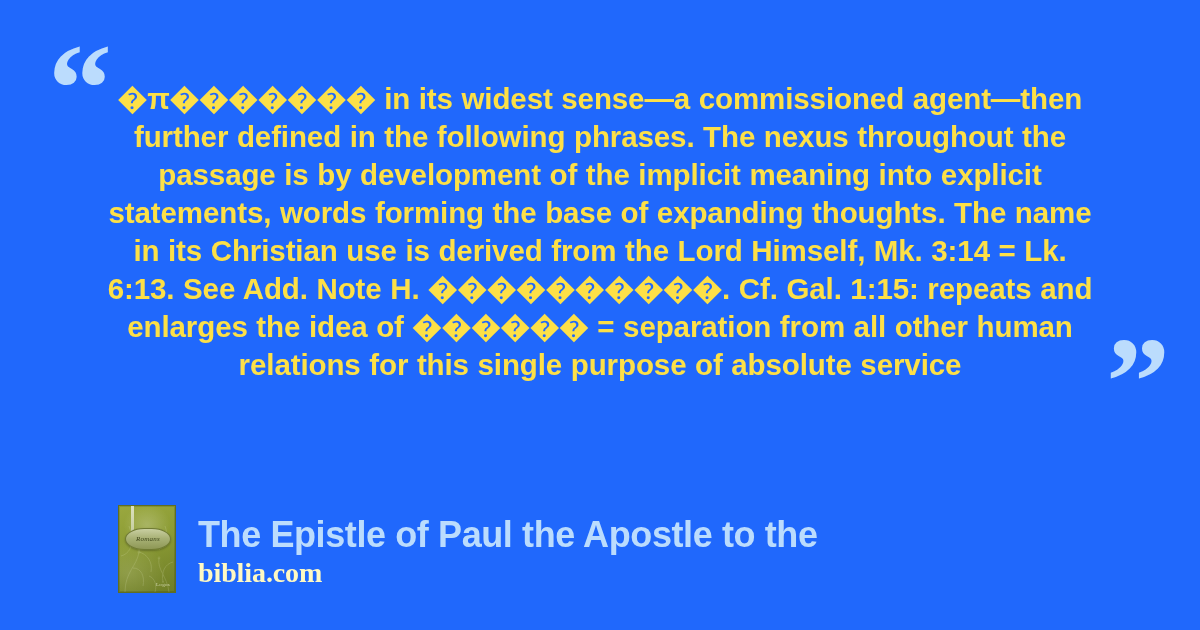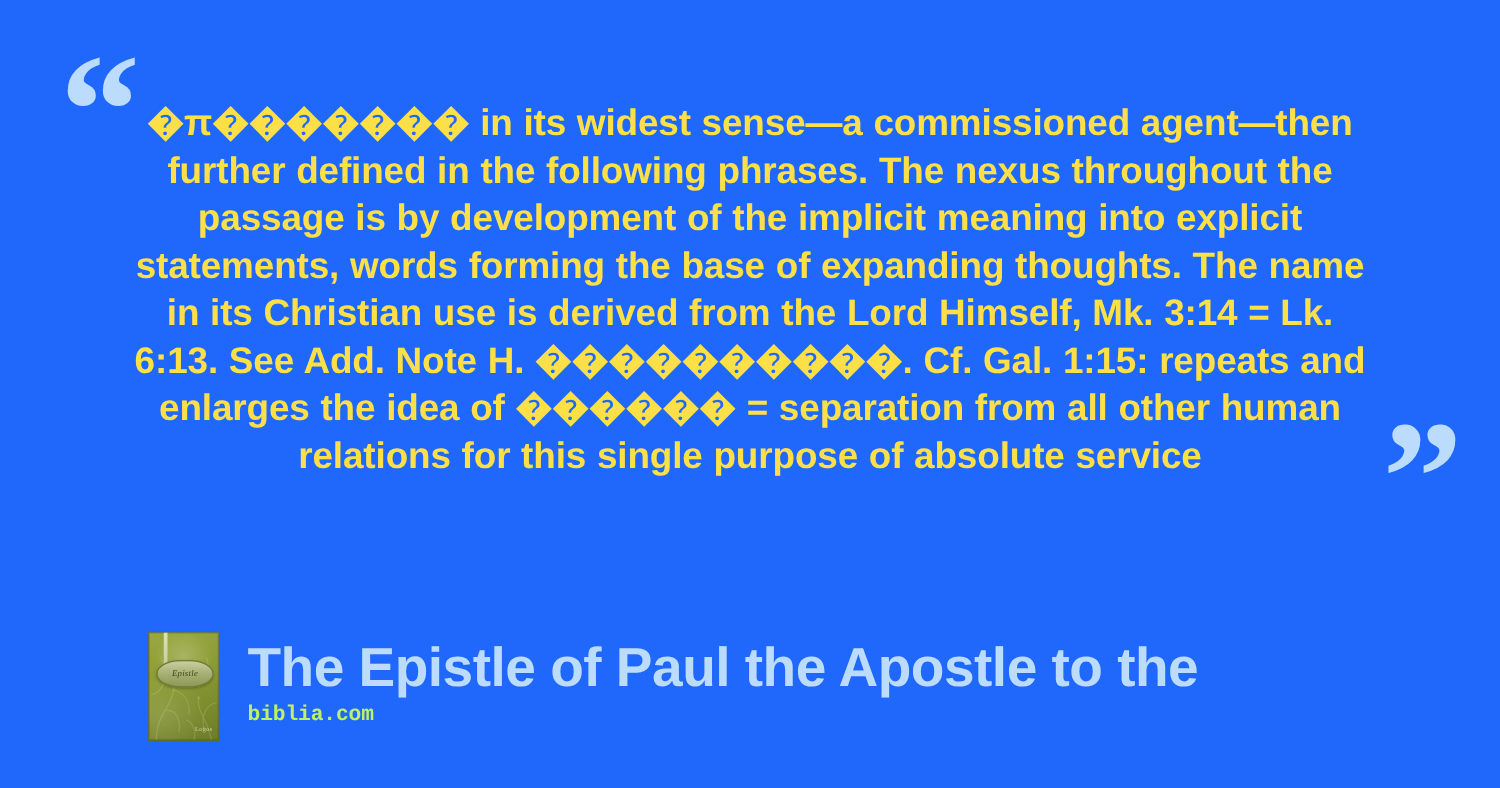--- a/index.html
+++ b/index.html
@@ -133,30 +133,30 @@
 
   #footer-text {
     display: flex;
     flex-direction: column;
     justify-content: center;
   }
   #source-title {
     color: #BBDCFD;
     font-family: "Liberation Sans", sans-serif;
     font-weight: 700;
-    font-size: 44px;
+    font-size: 36px;
     line-height: 46px;
     letter-spacing: -0.4px;
     white-space: nowrap;
   }
   #source-url {
-    color: #bef264;
-    font-family: Liberation Mono, monospace;
-    font-weight: 700;
-    font-size: 17px;
+    color: #fef9c3;
+    font-family: Liberation Serif, serif;
+    font-weight: 700;
+    font-size: 28px;
     line-height: 28px;
     letter-spacing: -0.1px;
     margin-top: 1px;
   }
 </style>
 </head>
 <body>
 
 <div id="quote-card">
 
@@ -186,21 +186,21 @@
           <circle cx="20" cy="46" r="1.6"></circle>
           <circle cx="40" cy="52" r="1.4"></circle>
           <circle cx="12" cy="32" r="1.2"></circle>
           <circle cx="44" cy="76" r="1.2"></circle>
         </g>
       </svg>
 
       <div id="book-cover-bookmark"></div>
 
       <div id="book-cover-label">
-        <span id="book-cover-label-text">Epistle</span>
+        <span id="book-cover-label-text">Romans</span>
       </div>
 
       <span id="book-cover-imprint">Logos</span>
     </div>
 
     <div id="footer-text">
       <div id="source-title">The Epistle of Paul the Apostle to the</div>
       <div id="source-url">biblia.com</div>
     </div>
 

